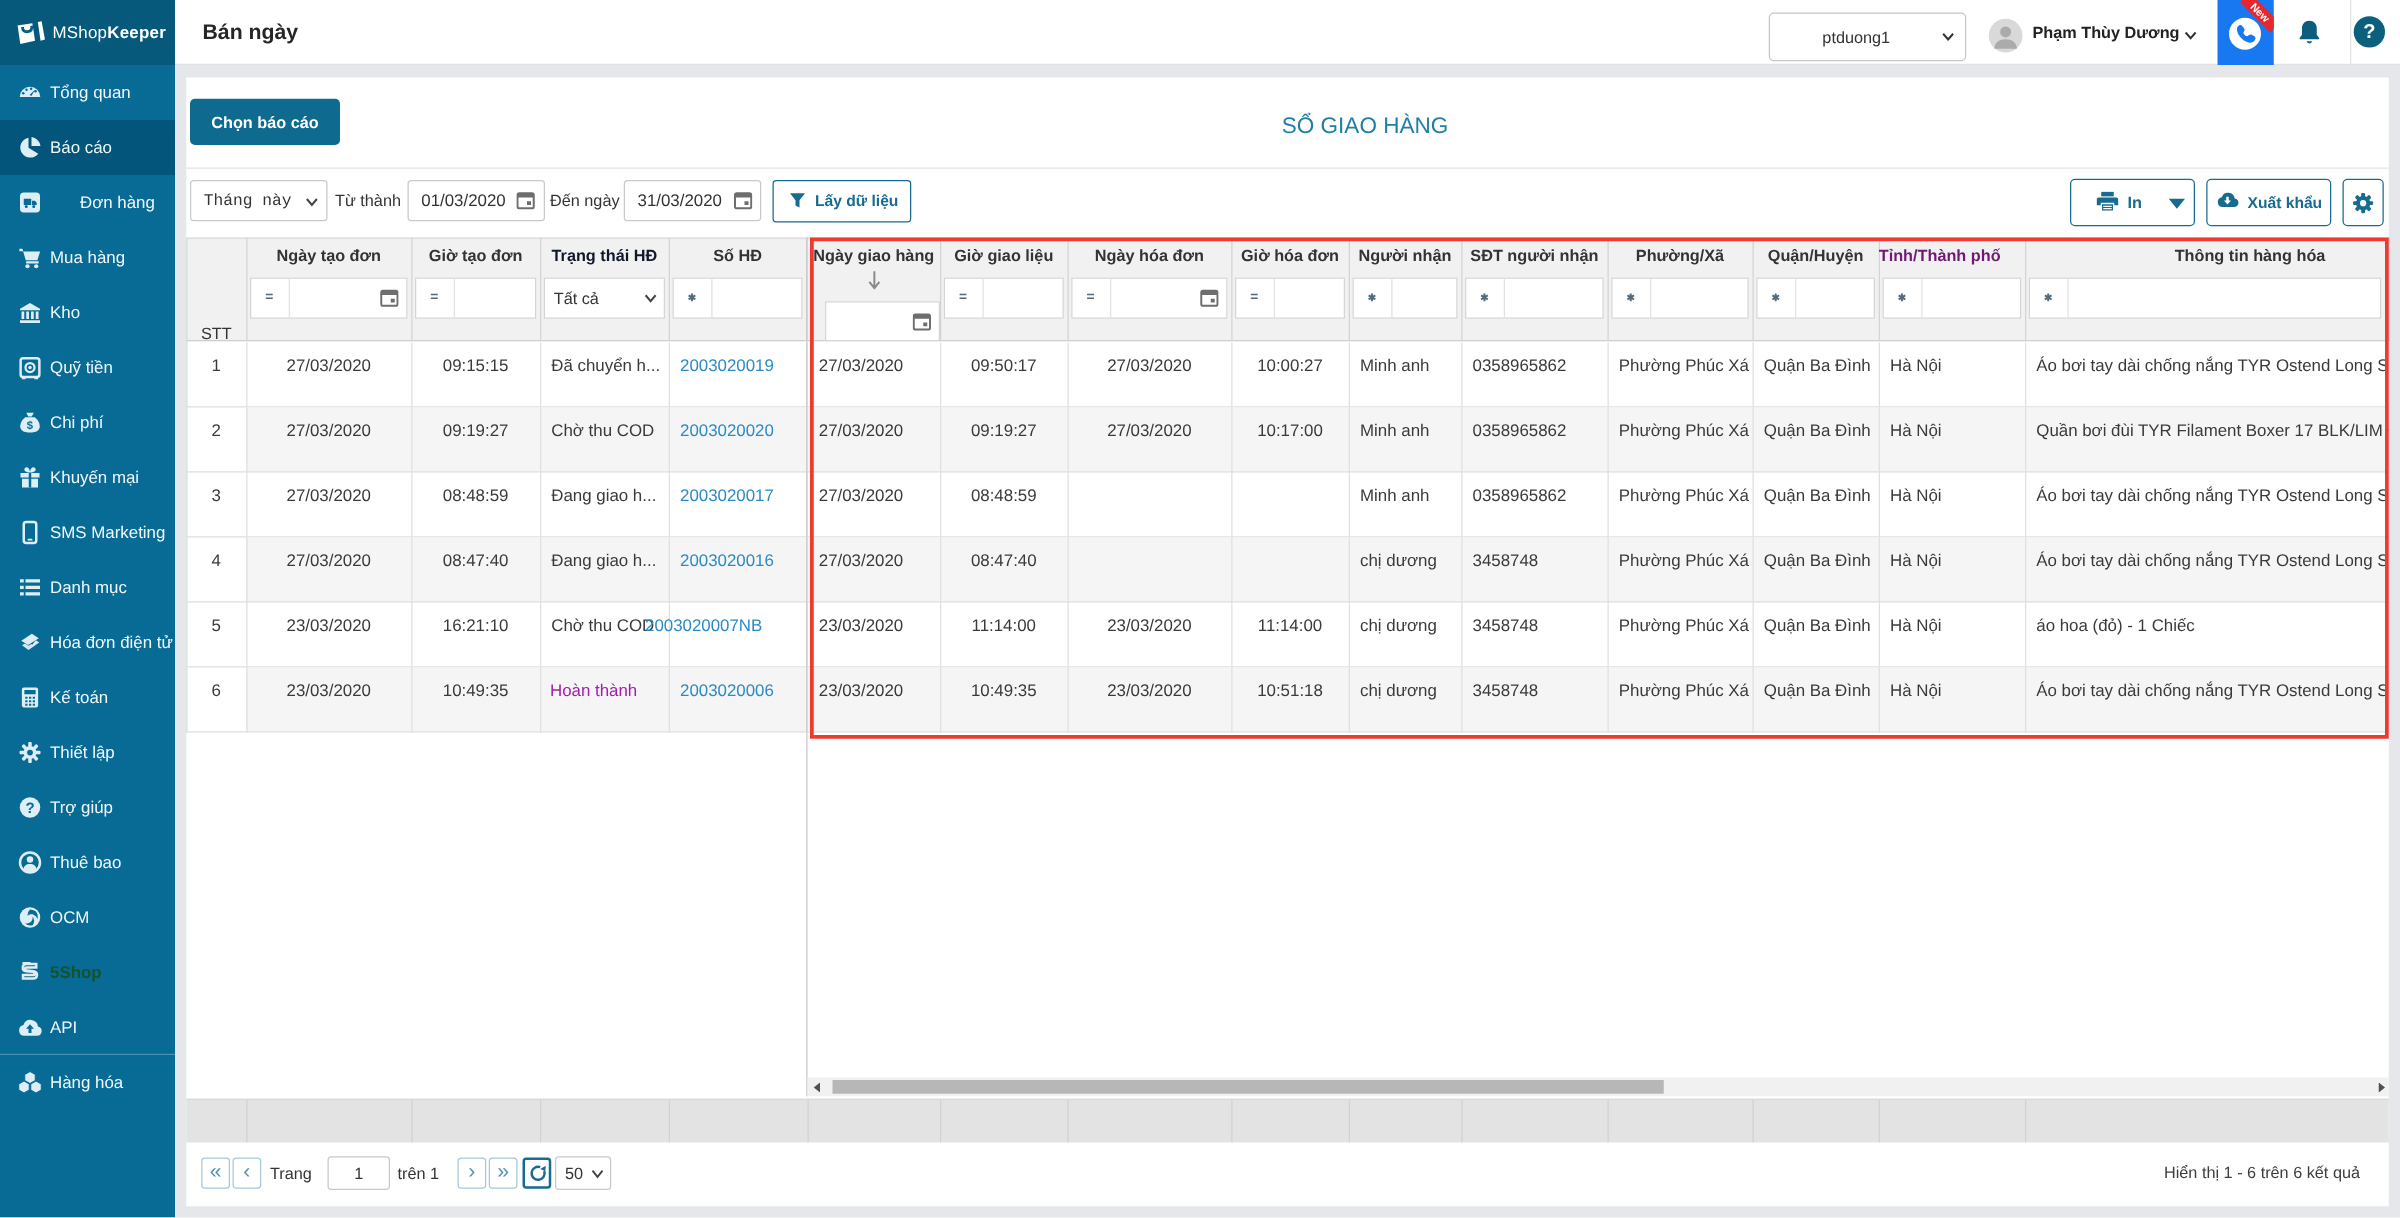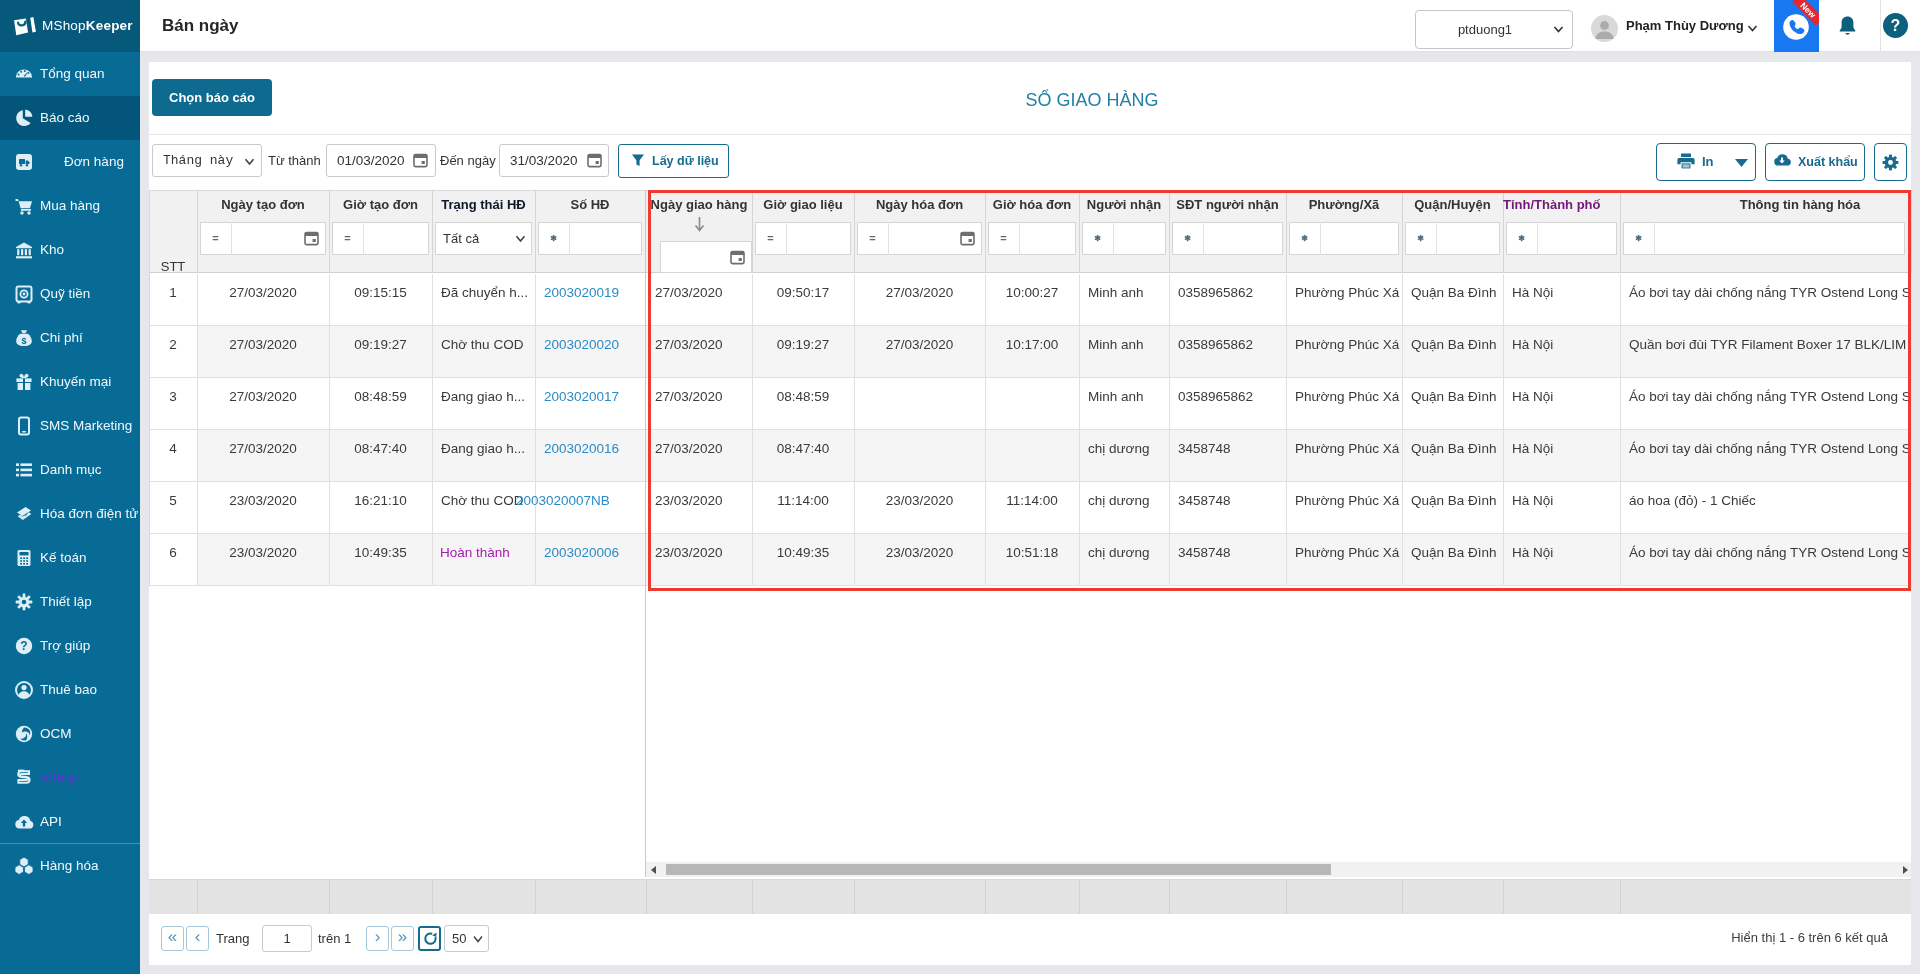--- a/index.html
+++ b/index.html
@@ -152,21 +152,21 @@
       <path d="M11 4.5 a6.5 6.5 0 0 1 6.3 4.9 a5 5 0 0 0-4.2-2.2 c-1.9 0-3.4 1-4.2 2.4 a6.5 6.5 0 0 1 2.1-5.1 Z"></path>
       <path d="M4.6 9.8 a6.5 6.5 0 0 1 4.5 -4.6 a5 5 0 0 0-1.5 4.5 c.4 1.8 1.7 3.1 3.3 3.6 a6.5 6.5 0 0 1-6.3-3.5 Z" transform="rotate(120 11 11)"></path>
       <path d="M4.6 9.8 a6.5 6.5 0 0 1 4.5 -4.6 a5 5 0 0 0-1.5 4.5 c.4 1.8 1.7 3.1 3.3 3.6 a6.5 6.5 0 0 1-6.3-3.5 Z" transform="rotate(240 11 11)"></path>
     </g>
   </svg>
 <div class="a" style="left:40px;top:712px;height:44px;line-height:44px;color:#f2f9fc;font-size:13.5px;white-space:nowrap;">OCM</div>
 <svg class="ic" style="left:13px;top:767px;" width="22" height="22" viewBox="0 0 22 22">
     <path d="M16 4.2 H8.2 c-1.8 0-3 1.2-3 2.9 0 1.7 1.2 2.7 3 2.9 l5.2.5 c.9.1 1.4.5 1.4 1.2 0 .8-.7 1.3-1.6 1.3 H5.4 v2.8 h8 c1.9 0 3.2-1.2 3.2-3 0-1.7-1.2-2.7-3-2.9 l-5.2-.5 c-.9-.1-1.4-.5-1.4-1.2 0-.8 .7-1.2 1.6-1.2 h7.4 Z" fill="none" stroke="#ddeef7" stroke-width="2"></path>
     <rect x="5" y="2.6" width="6.4" height="1.8" fill="#ddeef7"></rect>
   </svg>
-<div class="a" style="left:40px;top:756px;height:44px;line-height:44px;color:#6d28d9;font-size:13.5px;white-space:nowrap;">5Shop</div>
+<div class="a" style="left:40px;top:756px;height:44px;line-height:44px;color:#14532d;font-size:13.5px;white-space:nowrap;font-weight:bold;">5Shop</div>
 <svg class="ic" style="left:13px;top:811px;" width="22" height="22" viewBox="0 0 22 22">
     <path d="M6.4 17.6 a4.4 4.4 0 0 1-.6-8.7 a6 6 0 0 1 11.6 1.2 a3.8 3.8 0 0 1-.9 7.5 Z" fill="#ddeef7"></path>
     <path d="M11 8.4 l3.2 3.6 h-2 v3.4 h-2.4 v-3.4 h-2 Z" fill="#076b96"></path>
   </svg>
 <div class="a" style="left:40px;top:800px;height:44px;line-height:44px;color:#f2f9fc;font-size:13.5px;white-space:nowrap;">API</div>
 <div class="a" style="left:0px;top:843px;width:140px;height:1px;background:rgba(255,255,255,0.25);"></div>
 <svg class="ic" style="left:13px;top:855px;" width="22" height="22" viewBox="0 0 22 22">
     <g fill="#ddeef7" stroke="#076b96" stroke-width="0.8">
       <path d="M11 2.2 l4.2 2.4 v4.8 l-4.2 2.4 l-4.2-2.4 V4.6 Z"></path>
       <path d="M6.2 9.8 l4.2 2.4 v4.8 l-4.2 2.4 l-4.2-2.4 v-4.8 Z"></path>

